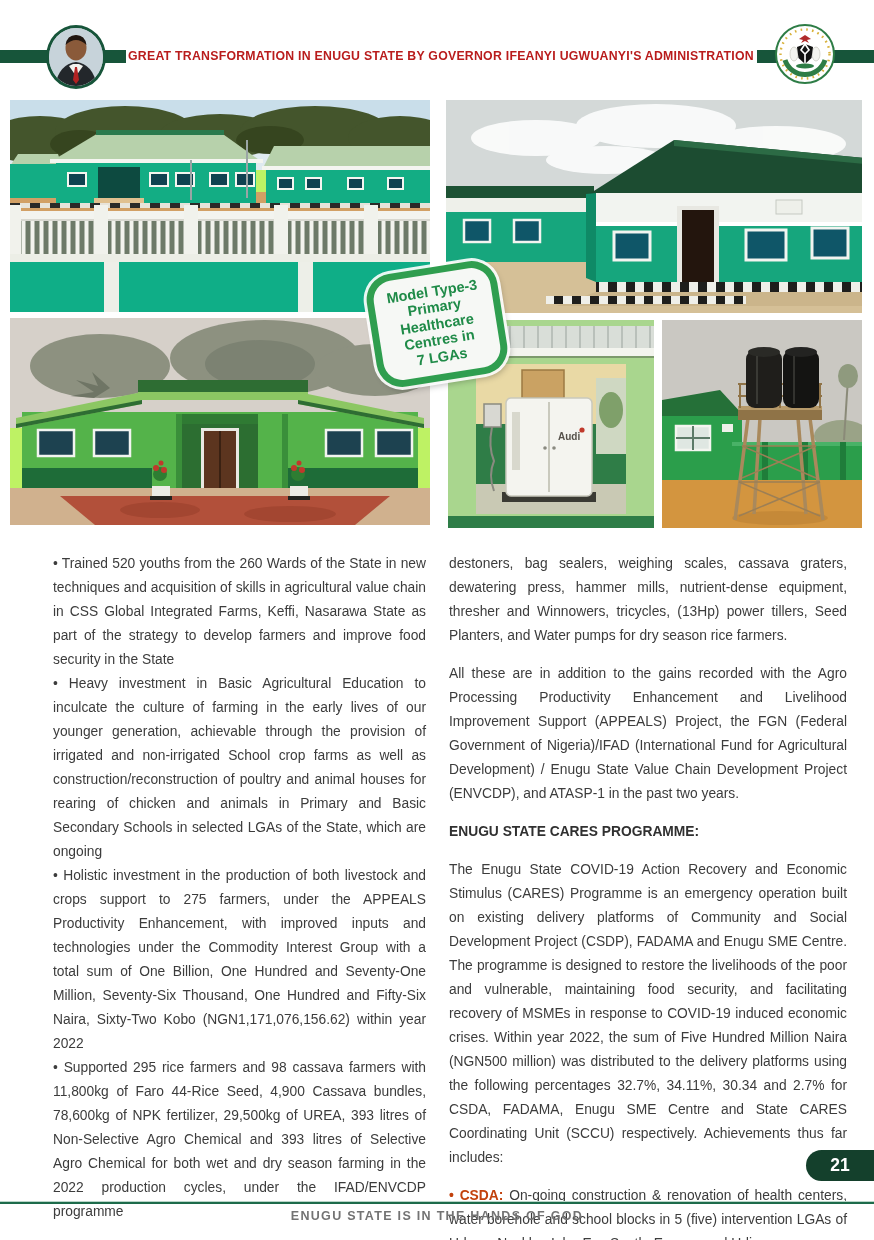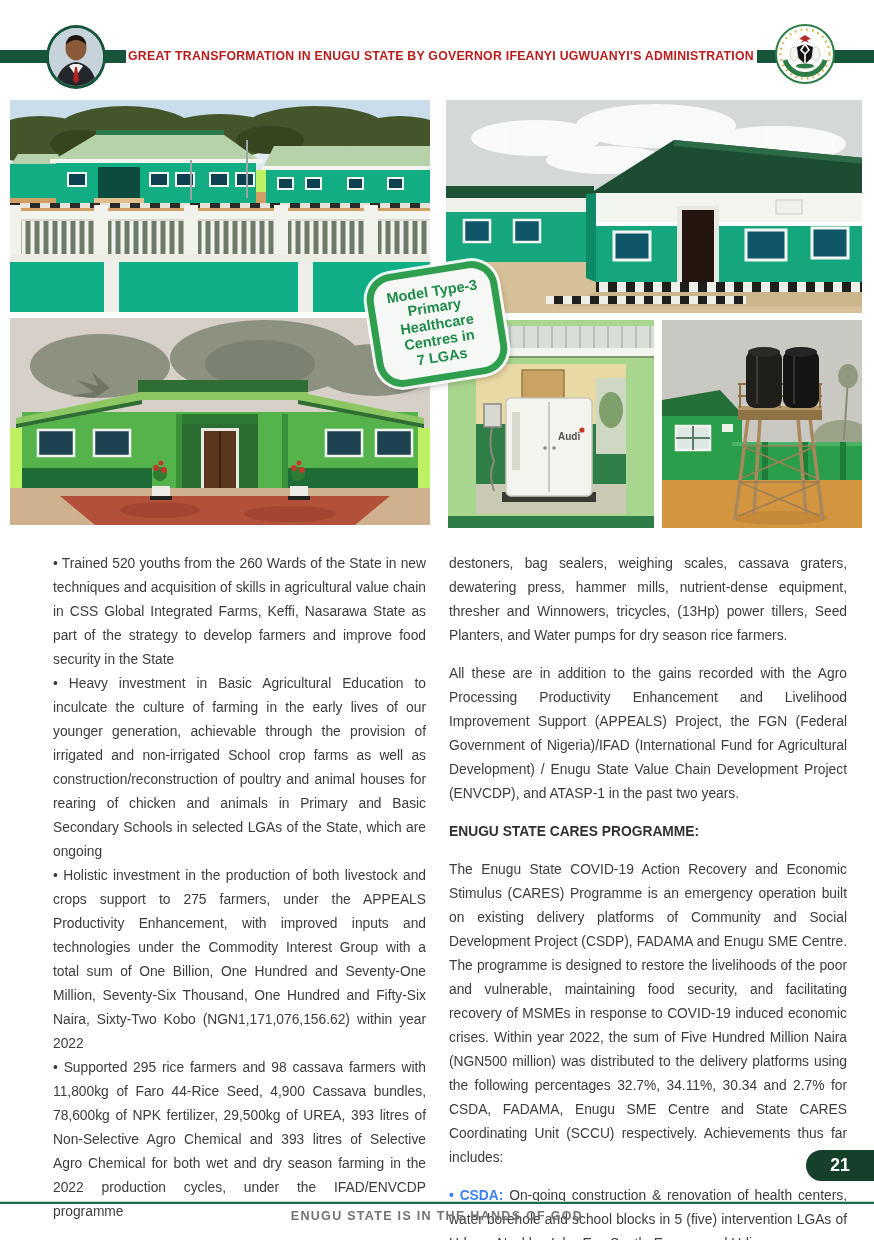--- a/index.html
+++ b/index.html
@@ -46,21 +46,21 @@
   
   .col{
     position:absolute;top:552px;color:#3c3c3c;font-size:13.8px;line-height:24px;
     text-align:justify;
   }
   .col p{margin:0;}
   #colL{left:53px;width:373px;}
   #colR{left:449px;width:398px;}
   #colR p.gap{margin-bottom:14px;}
   #colR p.heading{font-weight:bold;color:#303030;}
-  #colR b{color:#3b82f6;text-decoration:underline;}
+  #colR b{color:#c2410c;text-decoration:underline;}
   
   .rule-light{position:absolute;left:0;top:1201px;width:874px;height:1px;background:#b9d6c8;}
   .rule{position:absolute;left:0;top:1202px;width:874px;height:2px;background:#1d6b4b;}
   .motto{
     position:absolute;left:0;top:1209px;width:874px;text-align:center;
     font-size:12.5px;font-weight:bold;letter-spacing:1.3px;color:#737373;
   }
   .page-tab{
     position:absolute;left:806px;top:1134px;width:68px;height:31px;background:#14402c;
     border-radius:17px 0 0 17px;color:#ffffff;font-weight:bold;font-size:17.5px;

